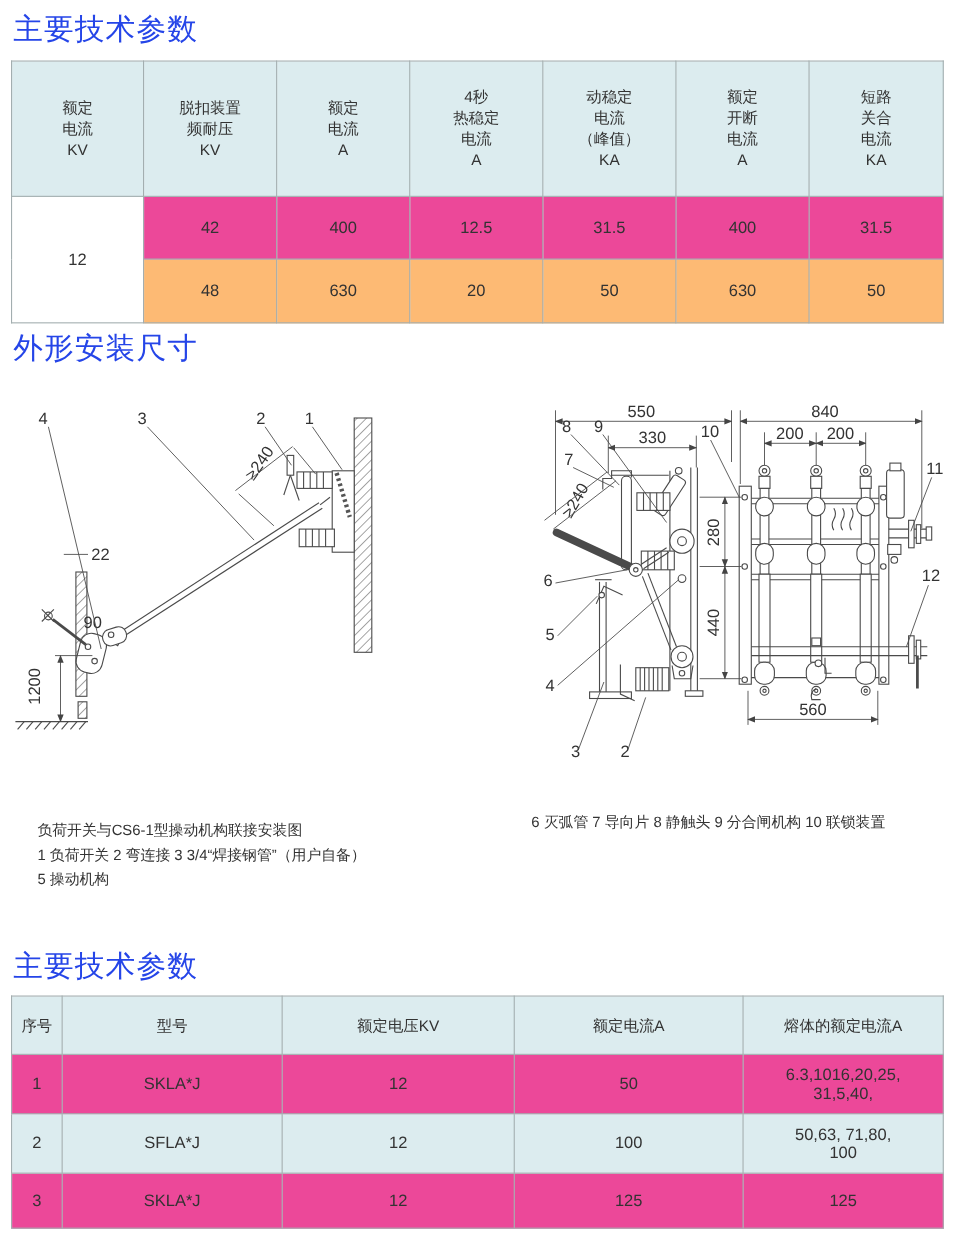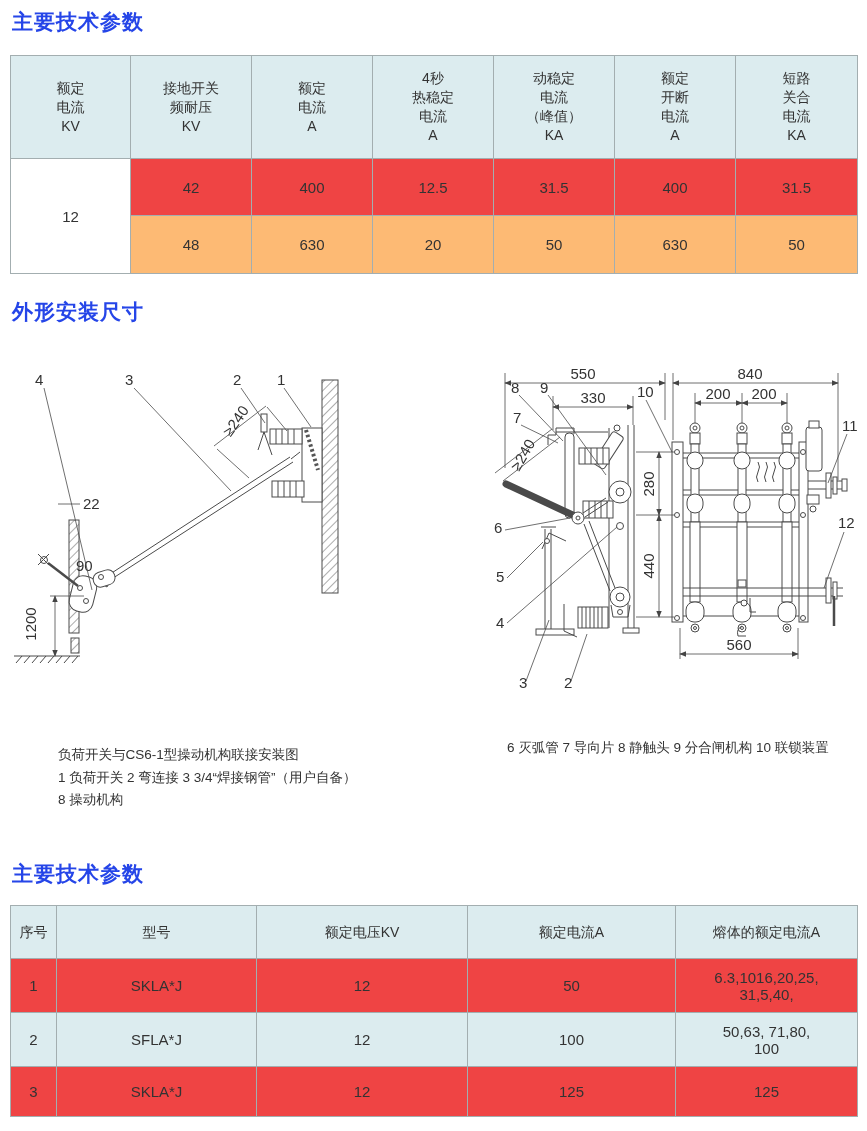--- a/index.html
+++ b/index.html
@@ -1,34 +1,34 @@
 <!DOCTYPE html>
 <html><head>
 <meta charset="utf-8">
 <style>
   html,body{margin:0;padding:0;background:#fff;}
   body{width:867px;height:1131px;position:relative;font-family:"Liberation Sans",sans-serif;color:#333;overflow:hidden;}
-  .sec-title{position:absolute;left:12px;font-size:21px;font-weight:bold;color:#2545e8;letter-spacing:1px;}
+  .sec-title{position:absolute;left:12px;font-size:27px;font-weight:normal;color:#2545e8;letter-spacing:1px;}
   table{border-collapse:collapse;table-layout:fixed;position:absolute;left:10px;}
   th,td{border:1px solid #a3aeb0;text-align:center;vertical-align:middle;white-space:pre-line;padding:0 4px;box-sizing:border-box;}
   th{background:#dcecef;font-weight:normal;font-size:14px;line-height:19px;color:#333;}
-  td{font-size:15px;color:#333;background:#ef4444;}
+  td{font-size:15px;color:#333;background:#ec4899;}
   .t1{top:55px;width:847px;}
-  .t1 thead tr{height:103px;}
+  .t1 thead tr{height:123px;}
   .t1 tbody tr.r1{height:57px;}
   .t1 tbody tr.r2{height:58px;}
   .t1 tr.r2 td{background:#fdba74;}
   .t1 td.span{background:#fff;}
   .t2{top:905px;width:847px;padding-left:48px;}
   .t2 thead tr{height:53px;}
   .t2 tbody tr{height:54px;}
   .t2 tbody tr.rowB td{background:#dcecef;}
   .t2 tbody tr.rowC{height:50px;}
   .caption{position:absolute;font-size:13.5px;color:#333;}
-  .caption div{white-space:nowrap;margin-left:24px;}
+  .caption div{white-space:nowrap;}
   .cap-left{left:34px;top:744px;line-height:22.5px;}
   .cap-right{left:483px;top:737px;line-height:21.5px;}
   svg{position:absolute;}
   svg text{font-family:"Liberation Sans",sans-serif;font-size:15px;fill:#333;}
   svg .ln{stroke:#4a4a4a;stroke-width:1;fill:none;}
   svg .thick{stroke:#4a4a4a;stroke-width:7;stroke-linecap:round;fill:none;}
   svg .part{stroke:#4a4a4a;stroke-width:1;fill:#fff;}
   svg .dim{stroke:#4a4a4a;stroke-width:0.8;fill:none;}
 </style>
 </head>
@@ -44,21 +44,21 @@
       <col style="width:121px">
       <col style="width:121px">
       <col style="width:121px">
       <col style="width:122px">
     </colgroup>
   <thead>
     <tr>
       <th>额定
 电流
 KV</th>
-      <th>接地开关
+      <th>脱扣装置
 频耐压
 KV</th>
       <th>额定
 电流
 A</th>
       <th>4秒
 热稳定
 电流
 A</th>
       <th>动稳定
@@ -383,21 +383,21 @@
       <line class="dim" x1="847" y1="434" x2="828" y2="483"></line>
       <text x="838" y="528">12</text>
       <line class="dim" x1="844" y1="532" x2="824" y2="588"></line>
     </g>
   </g>
 </svg>
 
 <div class="caption cap-left">
   <div>负荷开关与CS6-1型操动机构联接安装图</div>
   <div>1 负荷开关  2 弯连接 3  3/4“焊接钢管”（用户自备）</div>
-  <div>8 操动机构</div>
+  <div>5 操动机构</div>
 </div>
 
 <div class="caption cap-right">
   <div>6 灭弧管 7 导向片 8 静触头 9 分合闸机构 10 联锁装置</div>
 </div>
 
 <div class="sec-title" style="top:860px">主要技术参数</div>
 
 <table class="t2">
   <colgroup>

